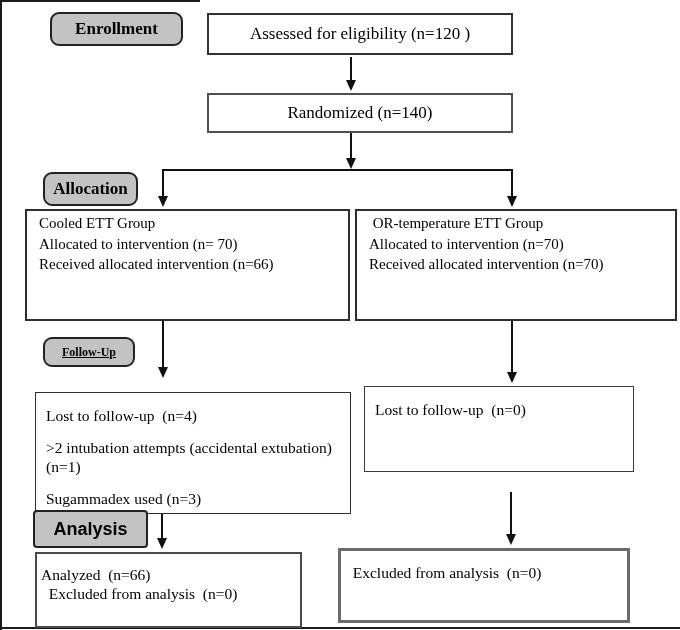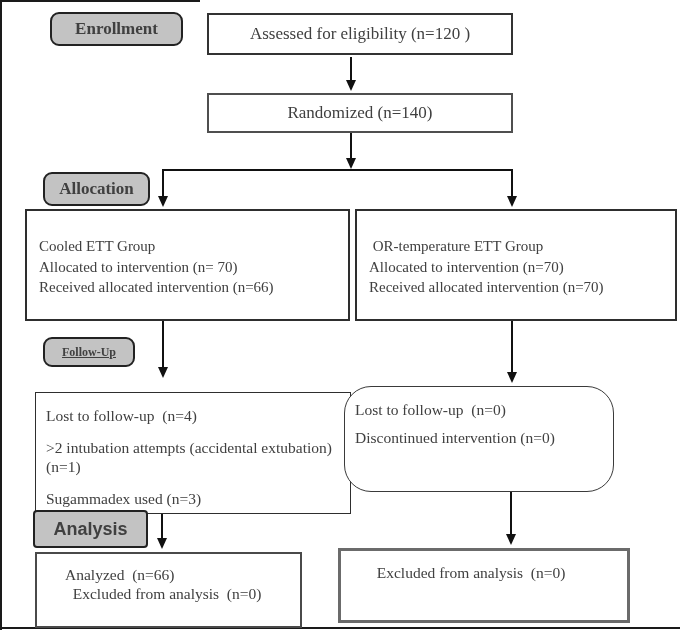--- a/index.html
+++ b/index.html
@@ -1,21 +1,21 @@
 <!DOCTYPE html>
 <html><head>
 <meta charset="utf-8">
 <style>
   html,body{margin:0;padding:0;background:#ffffff;}
   #canvas{
     position:relative;
     width:680px;height:630px;
     background:#ffffff;
     font-family:"Liberation Serif","DejaVu Serif",serif;
-    color:#404040;
+    color:#000000;
     overflow:hidden;
   }
   
   .frame{position:absolute;background:#1a1a1a;}
   
   .stage-label{
     position:absolute;
     background:#c3c3c3;
     border:2px solid #222222;
     border-radius:9px;
@@ -35,26 +35,26 @@
     position:absolute;
     background:#ffffff;
     border:2px solid #2e2e2e;
     box-sizing:border-box;
     z-index:2;
   }
   .fbox.center{
     display:flex;align-items:center;justify-content:center;
     font-size:17px;
   }
-  .fbox.lines{font-size:15px;padding:25px 12px;}
+  .fbox.lines{font-size:15px;padding:2px 12px;}
   .fbox.lines .line{line-height:20.5px;white-space:pre;}
   .fbox.paras{font-size:15.5px;padding:13px 10px;}
   .fbox.paras .para{line-height:19px;margin:0 0 13px 0;white-space:pre-wrap;}
   .fbox.paras .para:last-child{margin-bottom:0;}
-  .fbox.analysis{font-size:15.5px;padding:11px 28px;}
+  .fbox.analysis{font-size:15.5px;padding:11px 4px;}
   .fbox.analysis .line{line-height:19px;white-space:pre;}
   
   .varrow{position:absolute;width:12px;z-index:1;}
   .varrow .shaft{
     position:absolute;left:50%;top:0;bottom:8px;
     width:2px;margin-left:-1px;background:#111111;
   }
   .varrow .head{
     position:absolute;bottom:0;left:50%;margin-left:-5.5px;
     width:0;height:0;
@@ -69,21 +69,21 @@
 
 <div id="canvas">
 
   <div class="frame" style="left:0;top:0;width:2px;height:630px;"></div>
   <div class="frame" style="left:0;top:627px;width:680px;height:2px;"></div>
   <div class="frame" style="left:0;top:0;width:200px;height:2px;"></div>
 
   <div class="stage-label" style="left:50px;top:12px;width:133px;height:34px;">
     <span>Enrollment</span>
   </div>
-  <div class="stage-label" style="left:43px;top:172px;width:107px;height:34px;">
+  <div class="stage-label" style="left:43px;top:172px;width:95px;height:34px;">
     <span>Allocation</span>
   </div>
   <div class="stage-label" style="left:43px;top:337px;width:92px;height:30px;font-size:12px;text-decoration:underline;">
     <span>Follow-Up</span>
   </div>
   <div class="stage-label sans" style="left:33px;top:510px;width:115px;height:38px;">
     <span>Analysis</span>
   </div>
 
   <div class="fbox center" style="left:207px;top:13px;width:306px;height:42px;border-color:#333333;">
@@ -105,23 +105,22 @@
     <div class="line">Allocated to intervention (n=70)</div>
     <div class="line">Received allocated intervention (n=70)</div>
   </div>
 
   <div class="fbox paras" style="left:35px;top:392px;width:316px;height:122px;border-width:1.5px;">
     <div class="para">Lost to follow-up  (n=4)</div>
     <div class="para">&gt;2 intubation attempts (accidental extubation) (n=1)</div>
     <div class="para">Sugammadex used (n=3)</div>
   </div>
 
-  <div class="fbox paras" style="left:344px;top:386px;width:270px;height:106px;border-width:1.5px;border-color:#3a3a3a;border-radius:27px;">
+  <div class="fbox paras" style="left:364px;top:386px;width:270px;height:86px;border-width:1.5px;border-color:#3a3a3a;">
     <div class="para" style="margin-bottom:9px;">Lost to follow-up  (n=0)</div>
-    <div class="para">Discontinued intervention (n=0)</div>
   </div>
 
   <div class="fbox analysis" style="left:35px;top:552px;width:267px;height:76px;border-color:#4a4a4a;">
     <div class="line">Analyzed  (n=66)</div>
     <div class="line">  Excluded from analysis  (n=0)</div>
   </div>
 
   <div class="fbox analysis" style="left:338px;top:548px;width:292px;height:75px;border-width:3px;border-color:#6b6b6b;padding-top:12px;">
     <div class="line">  Excluded from analysis  (n=0)</div>
   </div>

